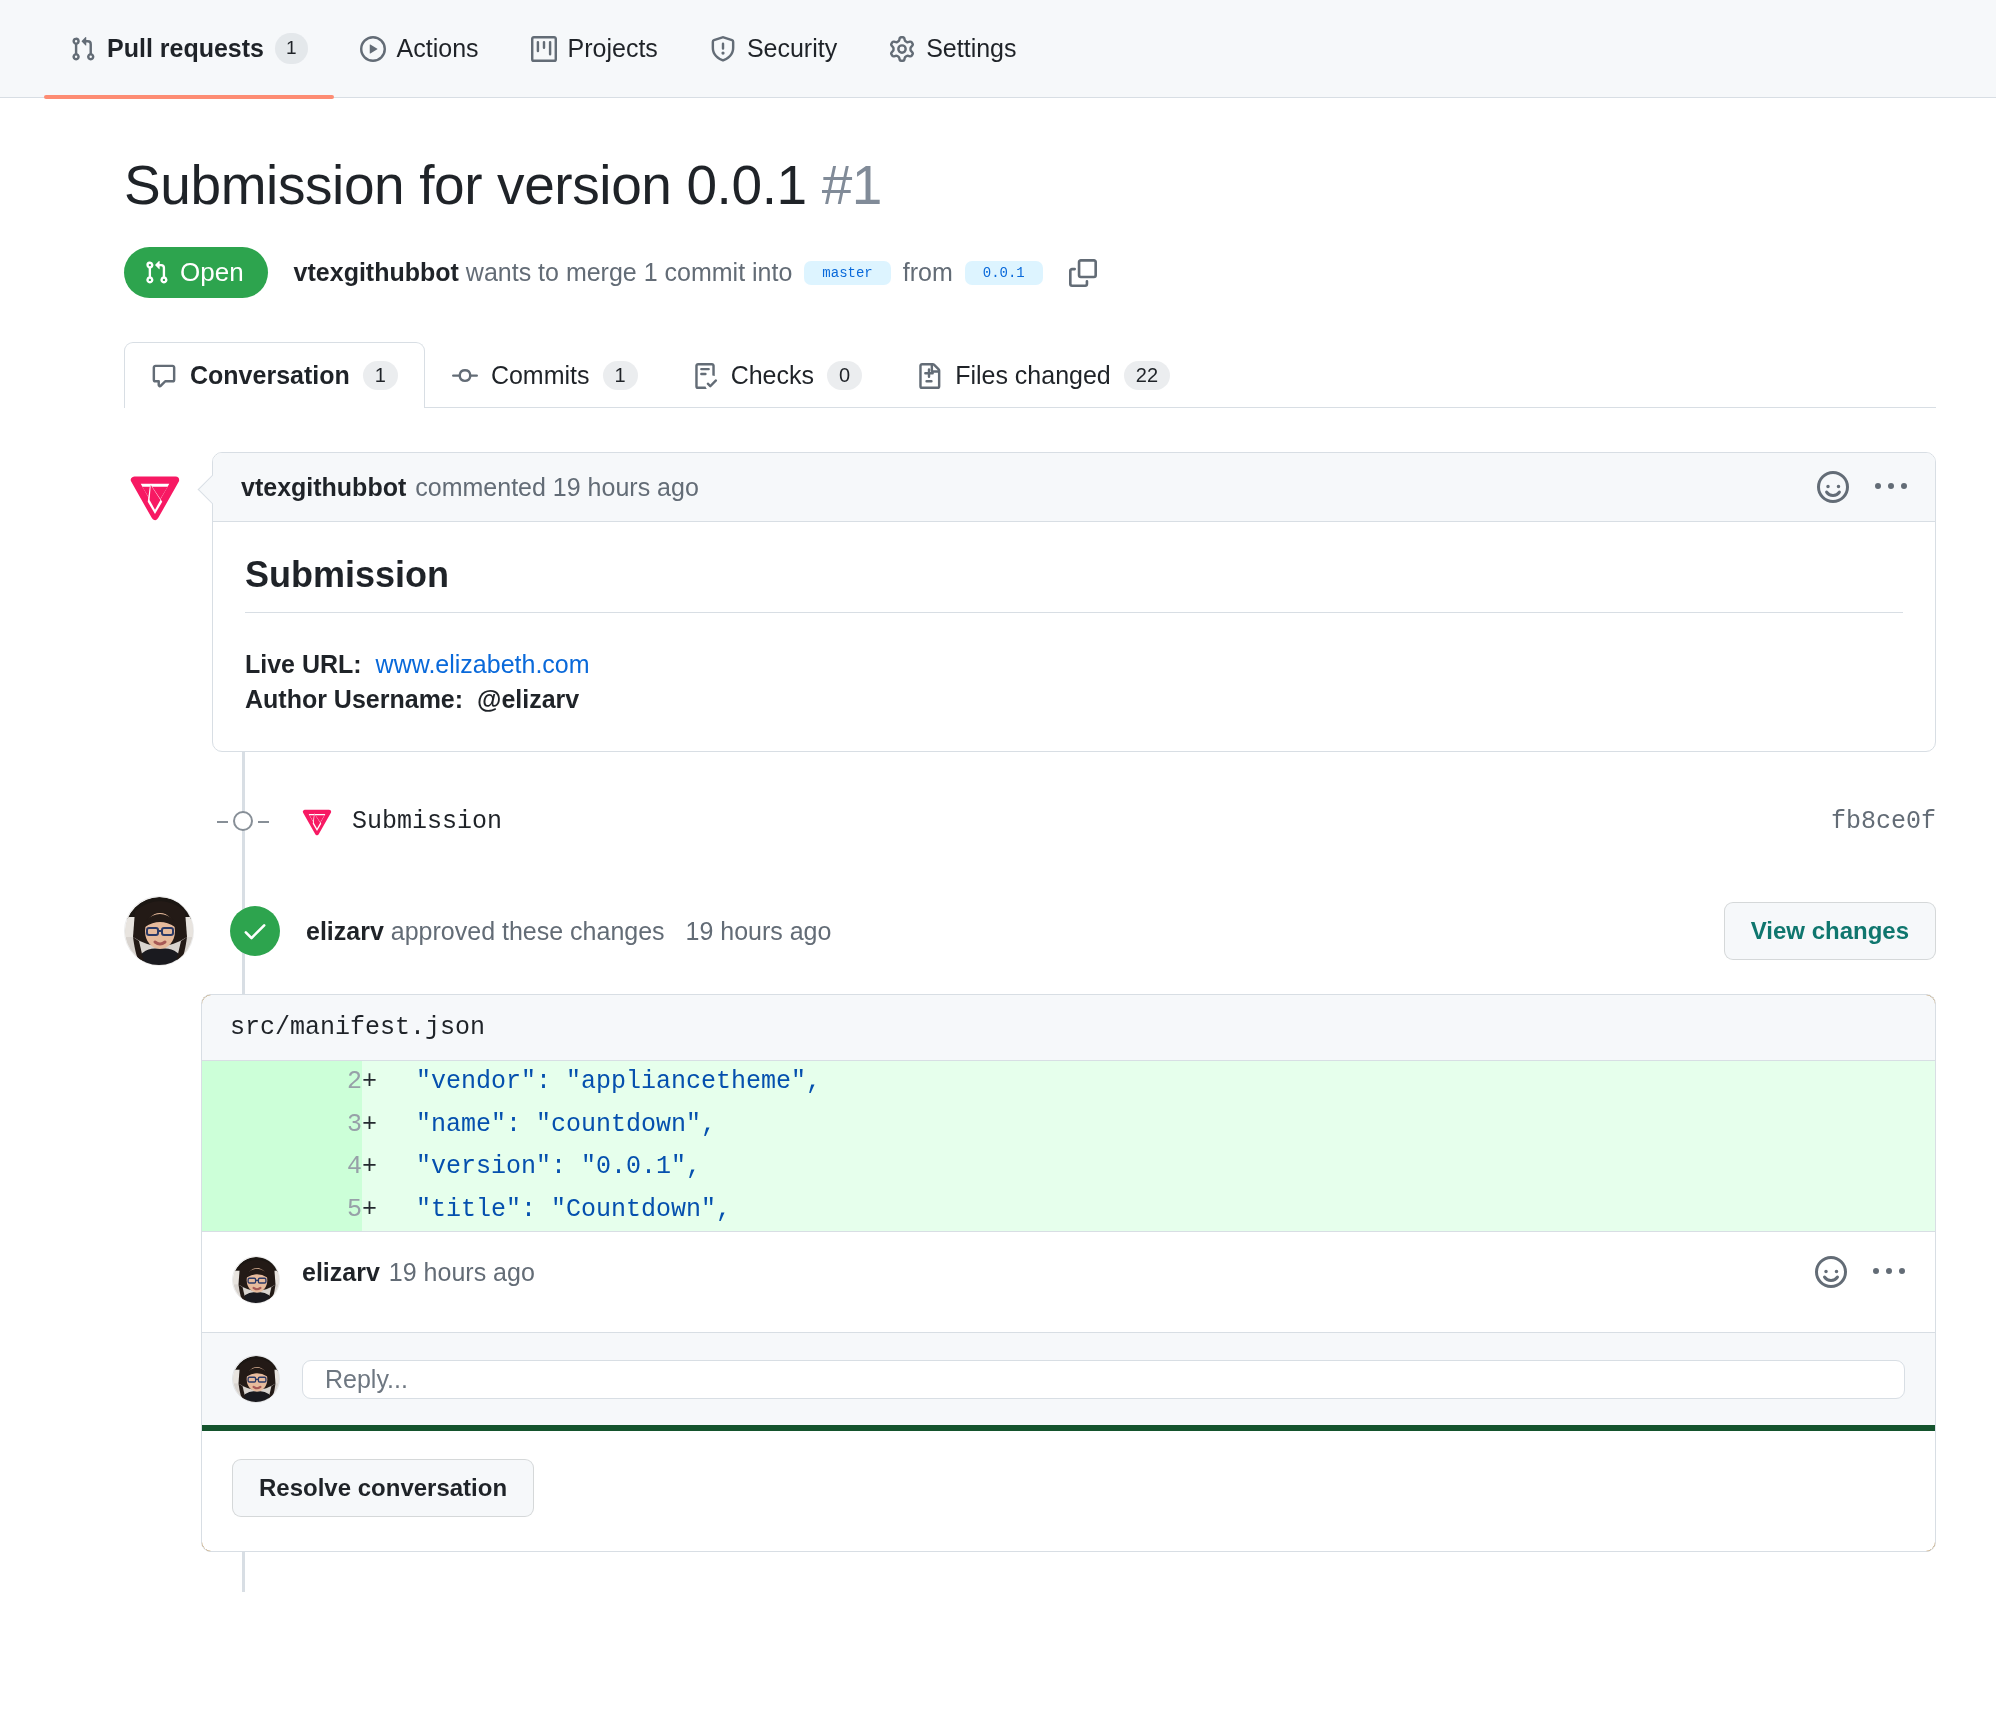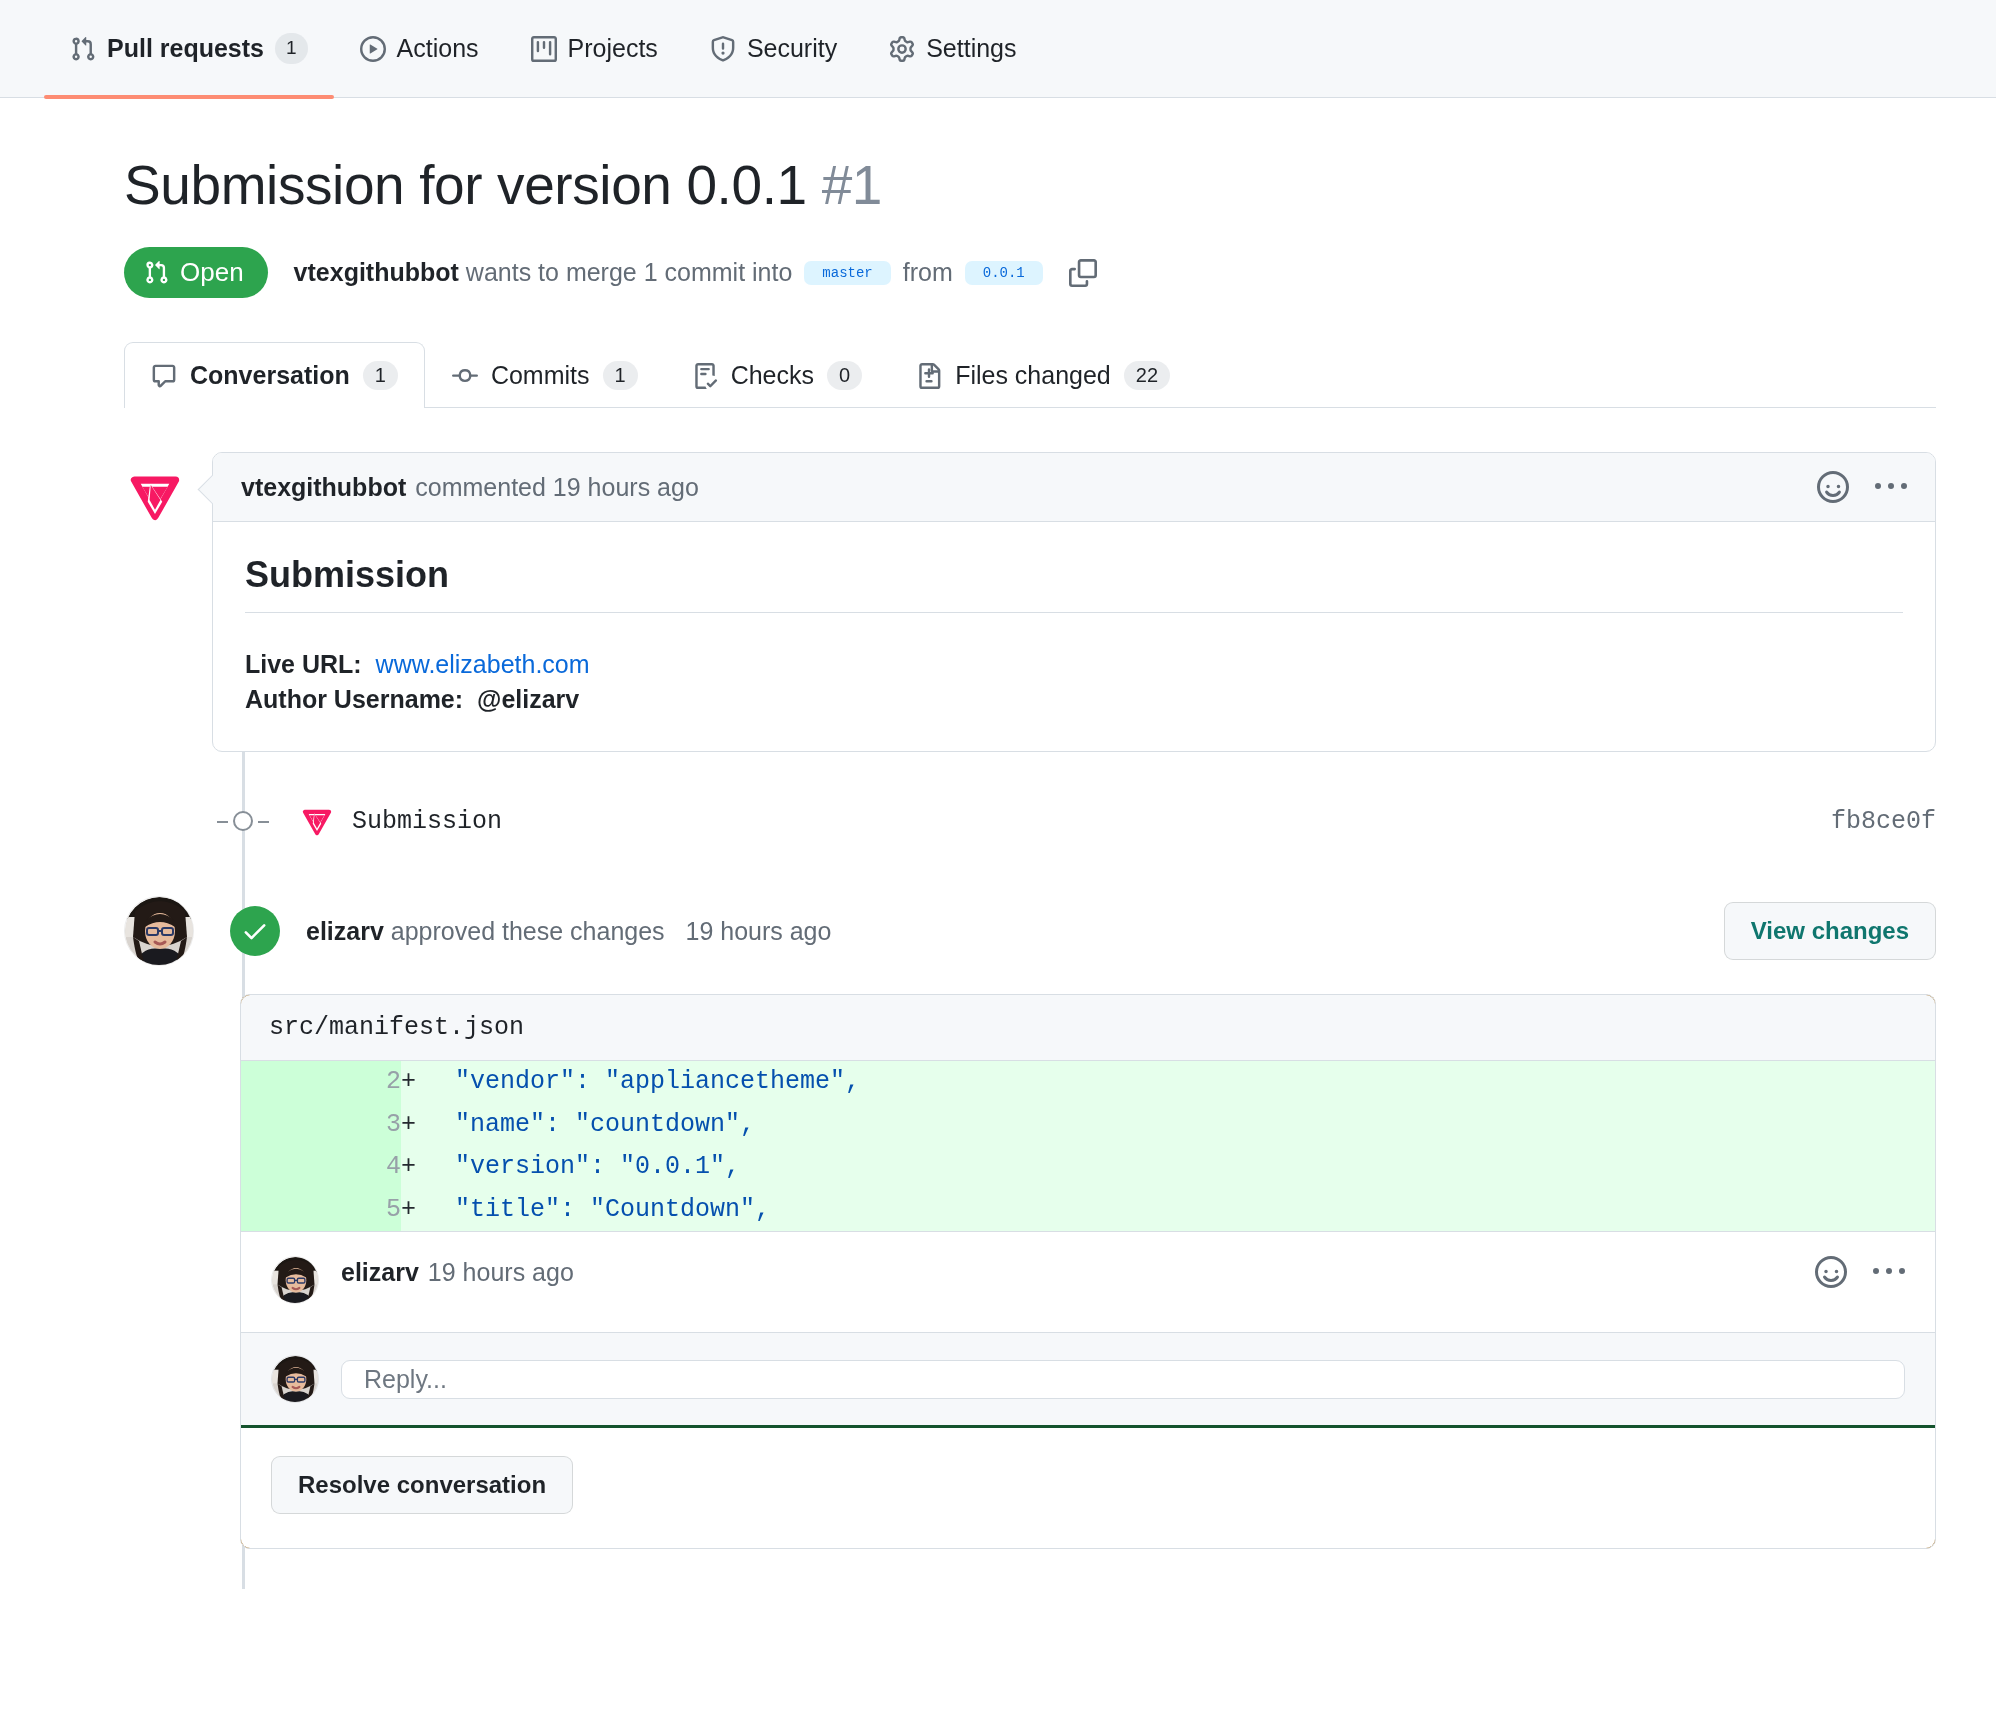--- a/index.html
+++ b/index.html
@@ -300,21 +300,21 @@
     font-weight: 600;
     cursor: pointer;
     color: #1F2328;
     font-family: "Liberation Sans", sans-serif;
   }
   .btn-link { color: #0f766e; }
   .btn-view { margin-left: auto; }
 
   
   .thread {
-    margin-left: 116px;
+    margin-left: 77px;
     margin-top: 28px;
     border: 1px solid #d8dee4;
     border-radius: 10px;
     overflow: hidden;
     background: #a16207;
     position: relative;
     z-index: 2;
   }
   .diff-filehead {
     background: #F6F8FA;
@@ -376,21 +376,21 @@
     border-radius: 9px;
     background: #ffffff;
     padding: 4px 22px;
     font-size: 25px;
     color: #6e7781;
     font-family: "Liberation Sans", sans-serif;
     outline: none;
   }
   .reply-input::placeholder { color: #6e7781; }
   .resolve-bar {
-    border-top: 3px solid #14532d;
+    border-top: 6px solid #14532d;
     background: #ffffff;
     padding: 28px 30px 34px 30px;
   }
 </style>
 </head>
 <body>
 
 <div class="repo-nav">
 
   <div class="nav-item selected">

